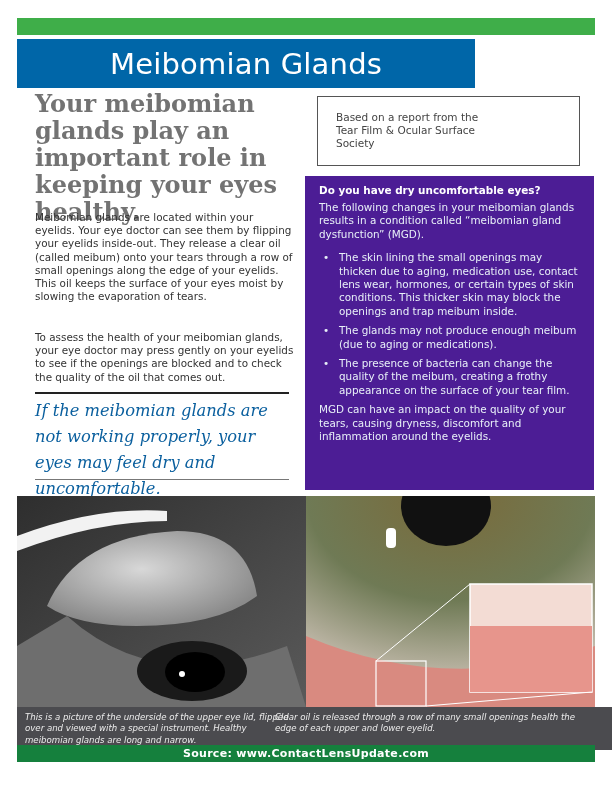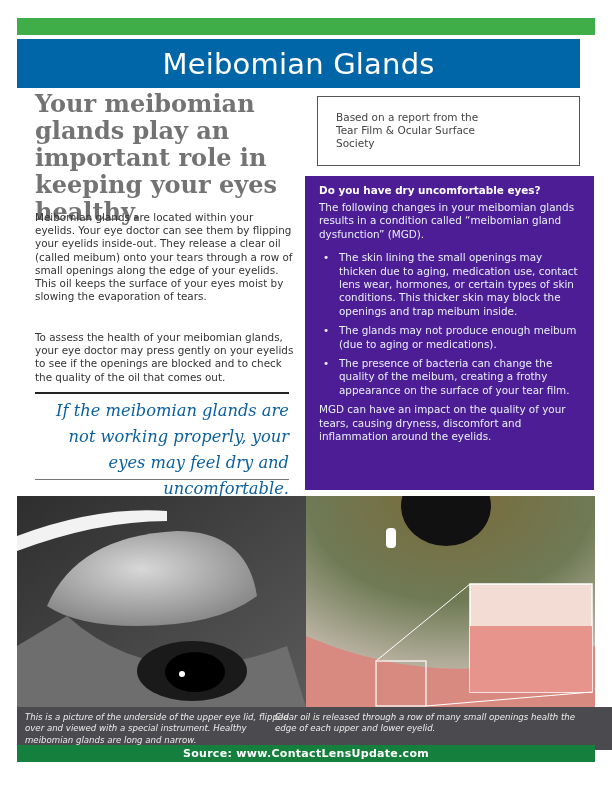--- a/index.html
+++ b/index.html
@@ -1,25 +1,25 @@
 <!DOCTYPE html>
 <html><head>
 <meta charset="utf-8">
 <style>
   html, body { margin:0; padding:0; }
   body { width:612px; height:792px; background:#ffffff; position:relative; overflow:hidden; font-family:"DejaVu Sans", sans-serif; }
   .abs { position:absolute; }
   #top-green { left:17px; top:18px; width:578px; height:17px; background:#3fae49; }
-  #title-bar { left:17px; top:39px; width:563px; height:49px; background:#0066a8; color:#fff; display:flex; align-items:center; justify-content:center; font-family:"DejaVu Sans", sans-serif; font-size:29px; letter-spacing:0.2px; }
+  #title-bar { left:17px; top:39px; width:458px; height:49px; background:#0066a8; color:#fff; display:flex; align-items:center; justify-content:center; font-family:"DejaVu Sans", sans-serif; font-size:29px; letter-spacing:0.2px; }
   #headline { left:35px; top:90px; width:270px; color:#737373; font-family:"DejaVu Serif", serif; font-weight:bold; font-size:24px; line-height:27px; }
   .body-text { font-family:"DejaVu Sans", sans-serif; font-size:10.4px; line-height:13.2px; color:#333; }
   #para1 { left:35px; top:211px; width:260px; }
   #para2 { left:35px; top:331px; width:260px; }
   #rule-top { left:35px; top:392px; width:254px; height:1.5px; background:#222; }
-  #pullquote { left:35px; top:398px; width:254px; text-align:right; color:#0a5f9e; font-family:"DejaVu Serif", serif; font-style:italic; font-size:16.3px; line-height:26px; }
+  #pullquote { left:35px; top:398px; width:254px; text-align:left; color:#0a5f9e; font-family:"DejaVu Serif", serif; font-style:italic; font-size:16.3px; line-height:26px; }
   #rule-bot { left:35px; top:479px; width:254px; height:1px; background:#777; }
   #tfos-box { left:317px; top:96px; width:263px; height:70px; border:1.5px solid #555; box-sizing:border-box; background:#fff; }
   #tfos-text { left:18px; top:14px; width:150px; font-size:10.5px; line-height:13px; color:#444; }
   #tfos-logo { left:150px; top:0px; width:110px; height:68px; }
   #tfos-word { position:absolute; left:28px; top:26px; font-family:"DejaVu Serif", serif; font-size:30px; color:#1b4f8a; letter-spacing:0.5px; }
   #blue-box { left:305px; top:176px; width:289px; height:314px; background:#4c1d95; color:#fff; box-sizing:border-box; padding:8px 12px 0 14px; }
   #blue-box .q { font-weight:bold; font-size:10.4px; margin-bottom:5px; }
   #blue-box .p { font-size:10.4px; line-height:13.4px; color:#e8f0f8; }
   #blue-box ul { margin:10px 0 0 0; padding:0 0 0 20px; list-style:none; }
   #blue-box li { font-size:10.4px; line-height:13.4px; color:#e8f0f8; margin-bottom:6px; position:relative; }

